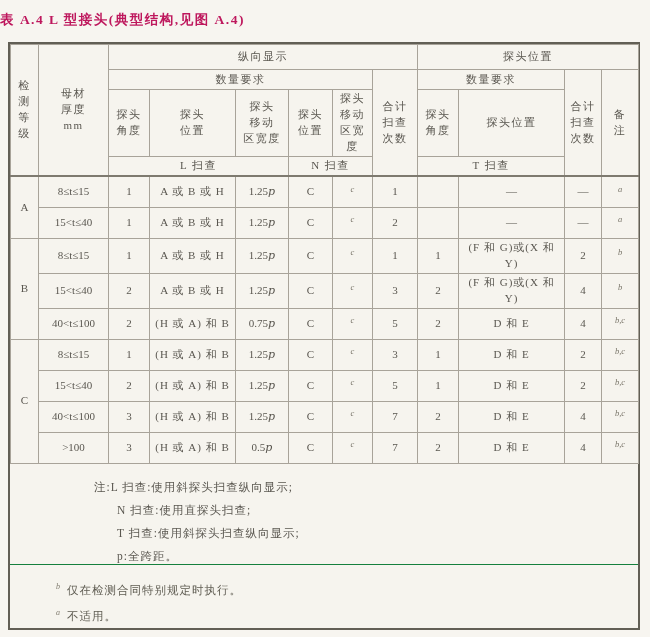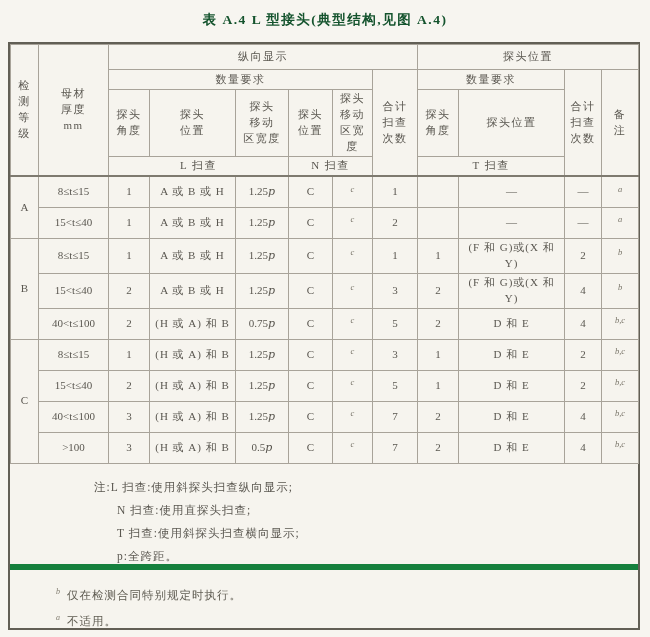--- a/index.html
+++ b/index.html
@@ -5,22 +5,22 @@
   html,body{margin:0;padding:0;}
   body{
     width:650px;height:637px;position:relative;
     background:#f7f5f0;
     font-family:"Liberation Serif","DejaVu Serif",serif;
     color:#56544c;
     overflow:hidden;
   }
   .page-title{
     position:absolute;top:11px;left:0;width:100%;
-    text-align:center;font-size:13.5px;font-weight:bold;
-    color:#14532d;letter-spacing:1.5px;
+    text-align:left;font-size:13.5px;font-weight:bold;
+    color:#be185d;letter-spacing:1.5px;
   }
   .sheet{
     position:absolute;left:8px;top:42px;width:632px;height:588px;
     border:2px solid #625f55;box-sizing:border-box;
     background:#f6f4ee;
   }
   table.main{
     border-collapse:collapse;table-layout:fixed;width:628px;
   }
   table.main th, table.main td{
@@ -34,21 +34,21 @@
   tr.r1{height:25px;} tr.r2{height:20px;} tr.r3{height:64px;} tr.r4{height:20px;}
   tr.drow{height:31px;}
   tr.first-data td{border-top:2px solid #7e7a6f;}
   td.thk{font-size:10px;letter-spacing:0;color:#676459;margin-top:20px;}
   td.lvl{font-size:11.5px;color:#5a5750;}
   td.pos{font-size:10.5px;letter-spacing:1px;}
   i.psym{font-style:italic;font-family:"DejaVu Serif",serif;}
   .supref{font-size:8.5px;font-style:italic;vertical-align:super;color:#7a766a;}
   td.dash{color:#8b877b;}
   .notes{
-    border-bottom:6px solid #15803d;
+    border-bottom:1px solid #15803d;
     padding:12px 10px 10px 84px;
     font-size:11.5px;line-height:23px;letter-spacing:1px;color:#5a5750;
     height:78px;
   }
   .note-line.rest{padding-left:23px;}
   .footnotes{
     padding:10px 10px 0 46px;
     font-size:11.5px;line-height:23px;letter-spacing:1px;color:#5f5c52;
   }
   .fn sup{font-size:8px;font-style:italic;margin-right:6px;color:#807c6f;}
@@ -245,21 +245,21 @@
       <td class="pos">D 和 E</td>
       <td>4</td>
       <td><span class="supref">b,c</span></td>
     </tr>
   </tbody>
     </table>
 
   <div class="notes">
     <div class="note-line first"><span>注:</span><span>L 扫查:使用斜探头扫查纵向显示;</span></div>
     <div class="note-line rest"><span>N 扫查:使用直探头扫查;</span></div>
-    <div class="note-line rest"><span>T 扫查:使用斜探头扫查横向显示;</span></div>
+    <div class="note-line rest"><span>T 扫查:使用斜探头扫查纵向显示;</span></div>
     <div class="note-line rest"><span>p:全跨距。</span></div>
   </div>
 
   <div class="footnotes">
     <div class="fn"><sup>b</sup><span>仅在检测合同特别规定时执行。</span></div>
     <div class="fn"><sup>a</sup><span>不适用。</span></div>
     <div class="fn"><sup>c</sup><span>焊缝表面应符合第 8 章要求,焊缝表面可要求磨平。</span></div>
   </div>
 
 </div>

